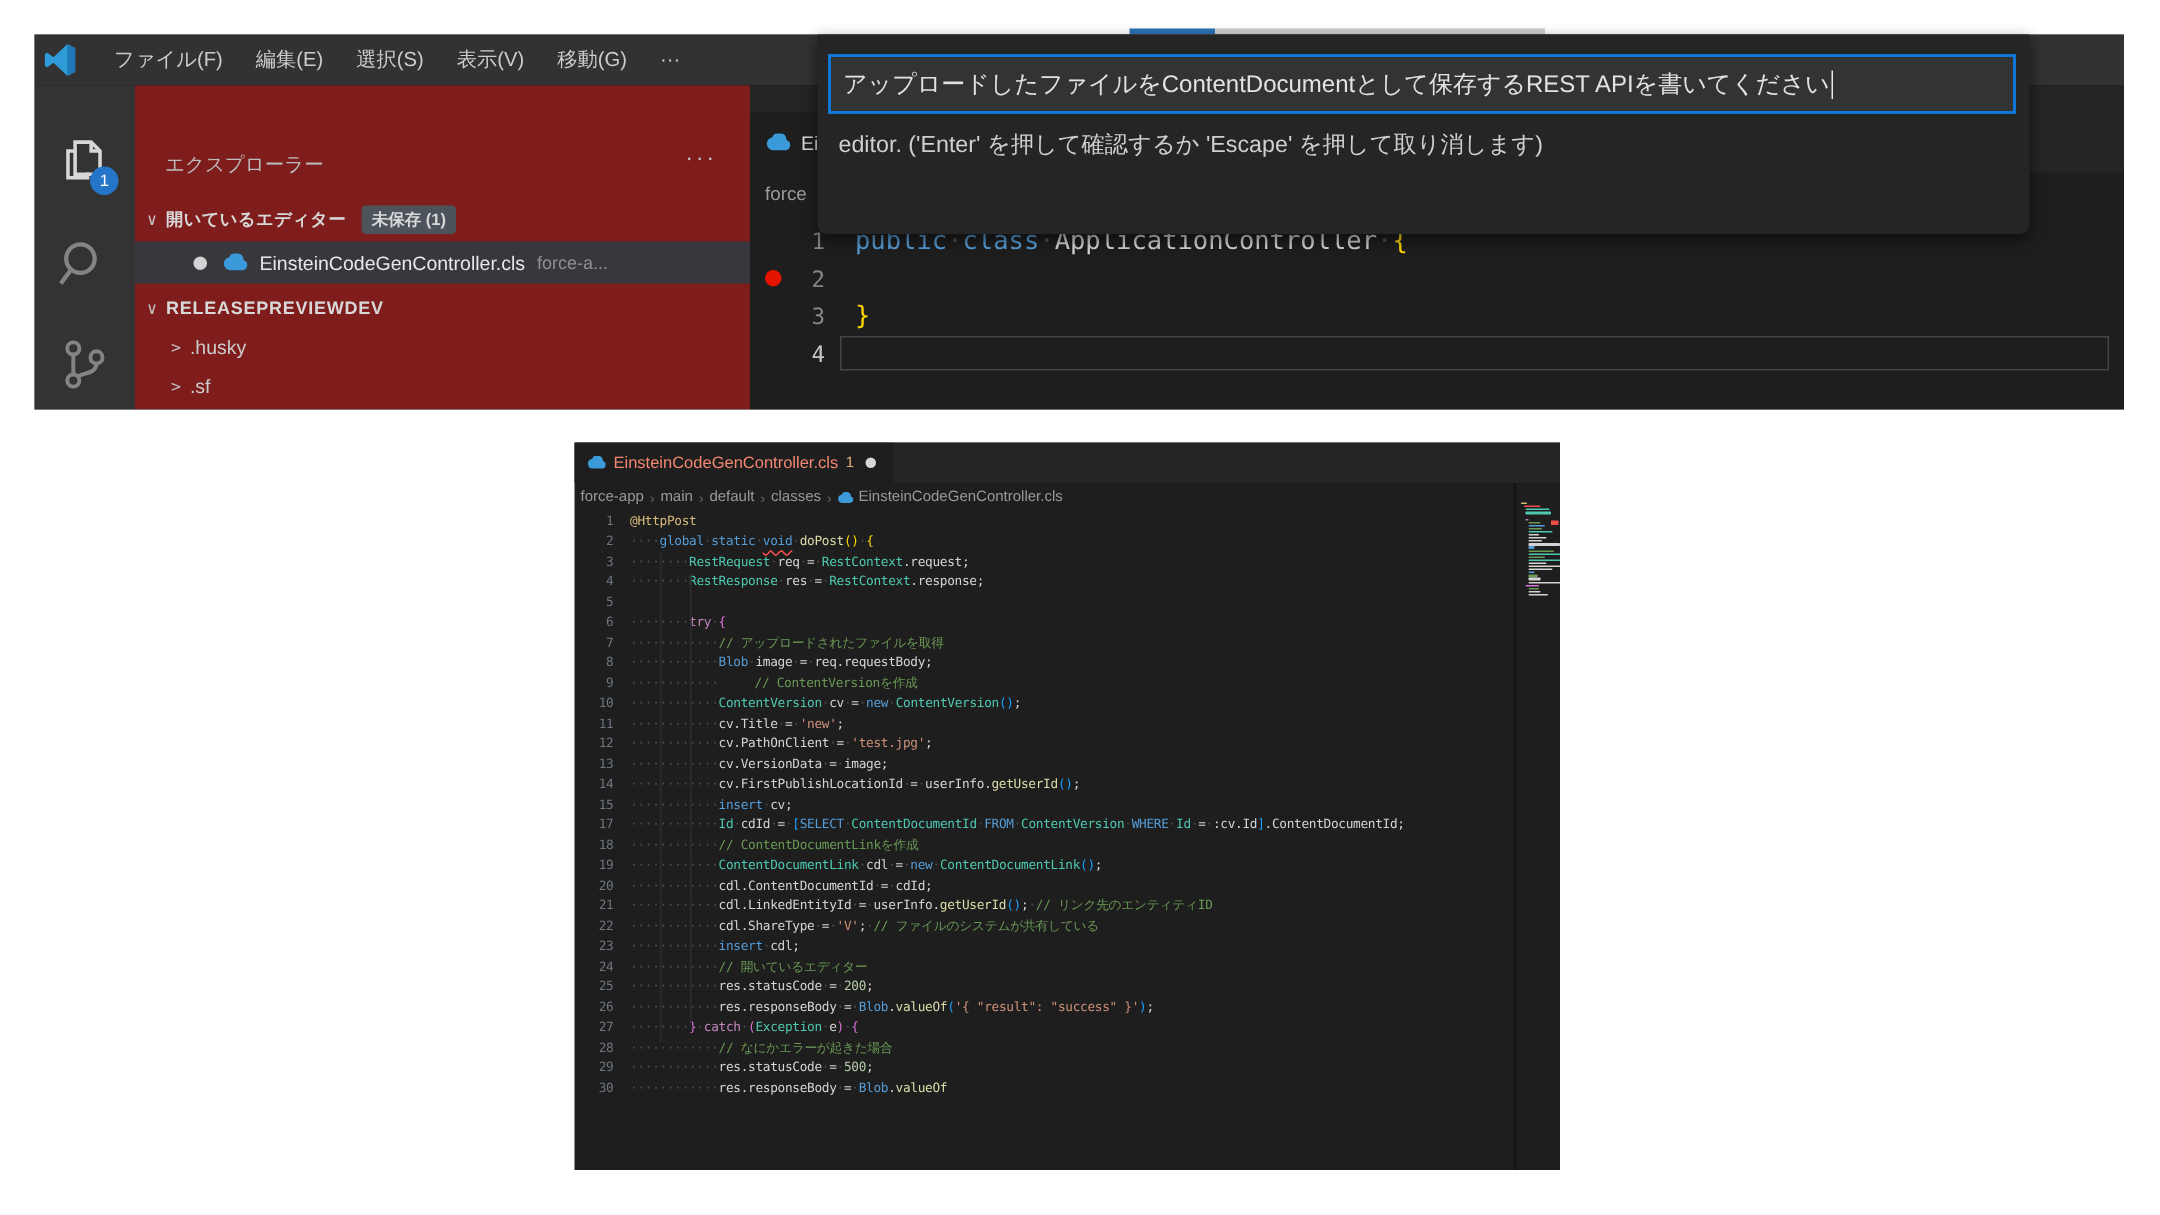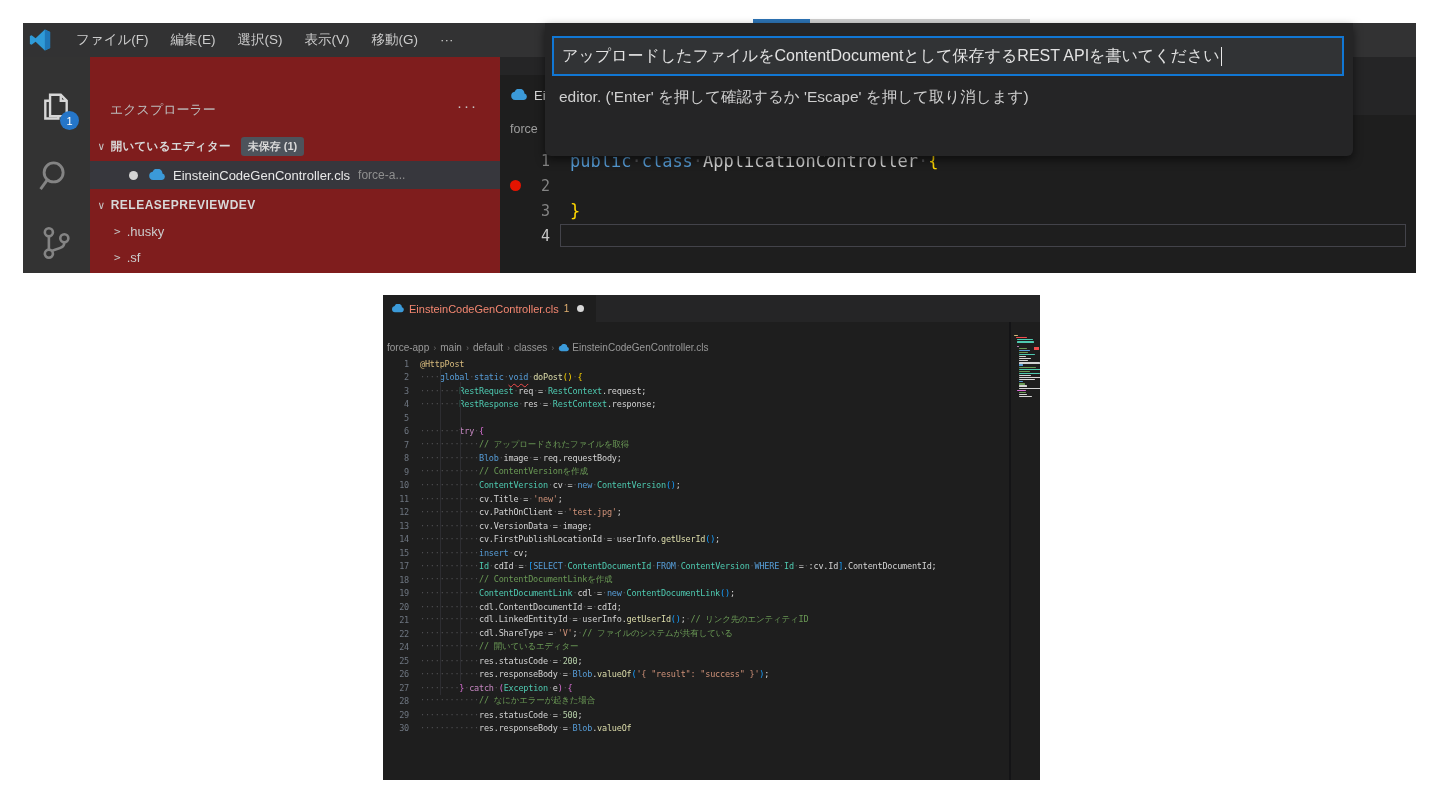--- a/index.html
+++ b/index.html
@@ -51,21 +51,21 @@
   .qi-desc{position:absolute;left:14px;top:62px;color:#cfcfcf;font-size:15.5px;line-height:24px;}
   
   .strip{position:absolute;height:4px;top:19px;}
   
   #shot-bottom{left:383px;top:295px;width:657px;height:485px;}
   .tabbar-b{height:27px;background:#252526;display:flex;}
   .tab-b{height:27px;background:#1e1e1e;display:flex;align-items:center;padding:0 12px 0 8px;}
   .tab-b .nm{color:#f48771;font-size:11px;margin-left:5px;}
   .tab-b .cnt{color:#e2b171;font-size:10px;margin-left:5px;}
   .tab-b .dot{width:7px;height:7px;border-radius:50%;background:#d8d8d8;margin-left:8px;}
-  .crumb-b{height:19px;display:flex;align-items:center;color:#999999;font-size:10px;padding-left:4px;margin-top:16px;}
+  .crumb-b{height:19px;display:flex;align-items:center;color:#999999;font-size:10px;padding-left:4px;}
   .crumb-b .sep{color:#6a6a6a;margin:0 4px;font-size:9px;}
   .code-b{position:relative;font-family:"DejaVu Sans Mono",monospace;font-size:8.5px;letter-spacing:-0.2px;}
   .code-b .cl{height:13.5px;display:flex;align-items:center;}
   .code-b .ln{width:26px;text-align:right;color:#6e7681;flex:0 0 auto;padding-right:11px;font-size:8.5px;}
   .guide{position:absolute;width:1px;background:#2d2d31;}
   .mmdiv{position:absolute;top:27px;bottom:0;width:2px;background:#141416;}
   #minimap{position:absolute;top:40px;right:0;width:27px;bottom:0;}
   #minimap .mb{position:absolute;border-radius:.5px;}
   .ovr-err{position:absolute;width:5px;height:3px;background:#f14c4c;}
   .seg{white-space:pre;}
@@ -253,21 +253,21 @@
       <div class="cl">
         <span class="ln">7</span>
         <span><span class="seg" style="color: rgb(79, 79, 82);">············</span><span class="seg" style="color: rgb(106, 153, 85);">// アップロードされたファイルを取得</span></span>
       </div>
       <div class="cl">
         <span class="ln">8</span>
         <span><span class="seg" style="color: rgb(79, 79, 82);">············</span><span class="seg" style="color: rgb(86, 156, 214);">Blob</span><span class="seg" style="color: rgb(79, 79, 82);">·</span><span class="seg" style="color: rgb(212, 212, 212);">image</span><span class="seg" style="color: rgb(79, 79, 82);">·</span><span class="seg" style="color: rgb(212, 212, 212);">=</span><span class="seg" style="color: rgb(79, 79, 82);">·</span><span class="seg" style="color: rgb(212, 212, 212);">req.requestBody;</span></span>
       </div>
       <div class="cl">
         <span class="ln">9</span>
-        <span><span class="seg" style="color: rgb(79, 79, 82);">············</span><span class="seg" style="color: rgb(106, 153, 85);">// ContentVersionを作成</span></span>
+        <span><span class="seg" style="color: rgb(79, 79, 82);">············</span><span class="seg" style="color: rgb(106, 153, 85); margin-left: 24px;">// ContentVersionを作成</span></span>
       </div>
       <div class="cl">
         <span class="ln">10</span>
         <span><span class="seg" style="color: rgb(79, 79, 82);">············</span><span class="seg" style="color: rgb(78, 201, 176);">ContentVersion</span><span class="seg" style="color: rgb(79, 79, 82);">·</span><span class="seg" style="color: rgb(212, 212, 212);">cv</span><span class="seg" style="color: rgb(79, 79, 82);">·</span><span class="seg" style="color: rgb(212, 212, 212);">=</span><span class="seg" style="color: rgb(79, 79, 82);">·</span><span class="seg" style="color: rgb(86, 156, 214);">new</span><span class="seg" style="color: rgb(79, 79, 82);">·</span><span class="seg" style="color: rgb(78, 201, 176);">ContentVersion</span><span class="seg" style="color: rgb(23, 159, 255);">()</span><span class="seg" style="color: rgb(212, 212, 212);">;</span></span>
       </div>
       <div class="cl">
         <span class="ln">11</span>
         <span><span class="seg" style="color: rgb(79, 79, 82);">············</span><span class="seg" style="color: rgb(212, 212, 212);">cv.Title</span><span class="seg" style="color: rgb(79, 79, 82);">·</span><span class="seg" style="color: rgb(212, 212, 212);">=</span><span class="seg" style="color: rgb(79, 79, 82);">·</span><span class="seg" style="color: rgb(206, 145, 120);">'new'</span><span class="seg" style="color: rgb(212, 212, 212);">;</span></span>
       </div>
       <div class="cl">
@@ -302,20 +302,24 @@
         <span class="ln">20</span>
         <span><span class="seg" style="color: rgb(79, 79, 82);">············</span><span class="seg" style="color: rgb(212, 212, 212);">cdl.ContentDocumentId</span><span class="seg" style="color: rgb(79, 79, 82);">·</span><span class="seg" style="color: rgb(212, 212, 212);">=</span><span class="seg" style="color: rgb(79, 79, 82);">·</span><span class="seg" style="color: rgb(212, 212, 212);">cdId;</span></span>
       </div>
       <div class="cl">
         <span class="ln">21</span>
         <span><span class="seg" style="color: rgb(79, 79, 82);">············</span><span class="seg" style="color: rgb(212, 212, 212);">cdl.LinkedEntityId</span><span class="seg" style="color: rgb(79, 79, 82);">·</span><span class="seg" style="color: rgb(212, 212, 212);">=</span><span class="seg" style="color: rgb(79, 79, 82);">·</span><span class="seg" style="color: rgb(212, 212, 212);">userInfo.</span><span class="seg" style="color: rgb(220, 220, 170);">getUserId</span><span class="seg" style="color: rgb(23, 159, 255);">()</span><span class="seg" style="color: rgb(212, 212, 212);">;</span><span class="seg" style="color: rgb(79, 79, 82);">·</span><span class="seg" style="color: rgb(106, 153, 85);">// リンク先のエンティティID</span></span>
       </div>
       <div class="cl">
         <span class="ln">22</span>
         <span><span class="seg" style="color: rgb(79, 79, 82);">············</span><span class="seg" style="color: rgb(212, 212, 212);">cdl.ShareType</span><span class="seg" style="color: rgb(79, 79, 82);">·</span><span class="seg" style="color: rgb(212, 212, 212);">=</span><span class="seg" style="color: rgb(79, 79, 82);">·</span><span class="seg" style="color: rgb(206, 145, 120);">'V'</span><span class="seg" style="color: rgb(212, 212, 212);">;</span><span class="seg" style="color: rgb(79, 79, 82);">·</span><span class="seg" style="color: rgb(106, 153, 85);">// ファイルのシステムが共有している</span></span>
+      </div>
+      <div class="cl">
+        <span class="ln">23</span>
+        <span><span class="seg" style="color: rgb(79, 79, 82);">············</span><span class="seg" style="color: rgb(86, 156, 214);">insert</span><span class="seg" style="color: rgb(79, 79, 82);">·</span><span class="seg" style="color: rgb(212, 212, 212);">cdl;</span></span>
       </div>
       <div class="cl">
         <span class="ln">24</span>
         <span><span class="seg" style="color: rgb(79, 79, 82);">············</span><span class="seg" style="color: rgb(106, 153, 85);">// 開いているエディター</span></span>
       </div>
       <div class="cl">
         <span class="ln">25</span>
         <span><span class="seg" style="color: rgb(79, 79, 82);">············</span><span class="seg" style="color: rgb(212, 212, 212);">res.statusCode</span><span class="seg" style="color: rgb(79, 79, 82);">·</span><span class="seg" style="color: rgb(212, 212, 212);">=</span><span class="seg" style="color: rgb(79, 79, 82);">·</span><span class="seg" style="color: rgb(181, 206, 168);">200</span><span class="seg" style="color: rgb(212, 212, 212);">;</span></span>
       </div>
       <div class="cl">

